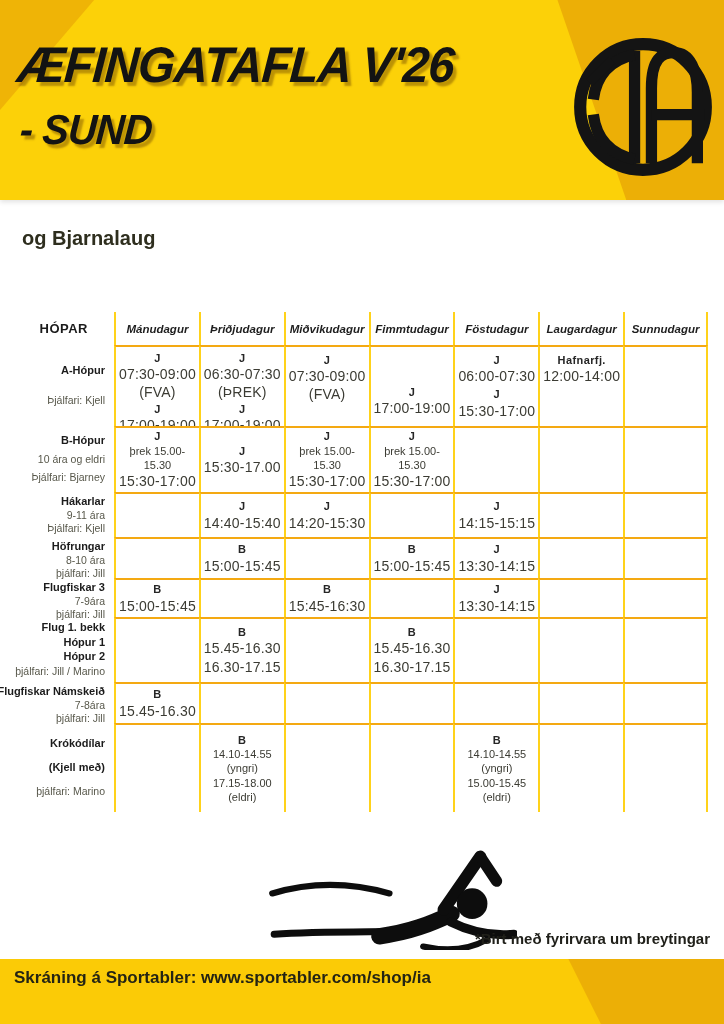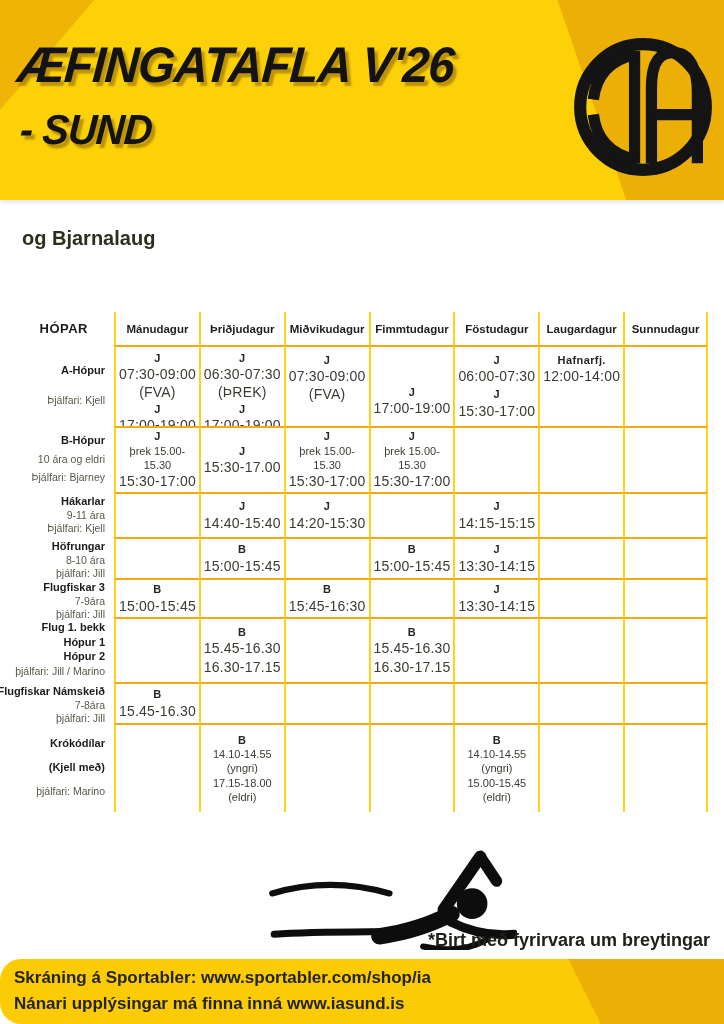--- a/index.html
+++ b/index.html
@@ -21,42 +21,42 @@
   .title-1{position:absolute;left:18px;top:36px;font-size:50px;font-weight:bold;font-style:italic;letter-spacing:-1px;color:#131313;transform:skewX(-4deg) scaleX(.95);transform-origin:left;white-space:nowrap;text-shadow:4px 4px 2px rgba(110,70,0,.45);}
   .title-2{position:absolute;left:20px;top:106px;font-size:42px;font-weight:bold;font-style:italic;letter-spacing:-1px;color:#131313;transform:skewX(-4deg) scaleX(.95);transform-origin:left;text-shadow:4px 4px 2px rgba(110,70,0,.45);}
   .logo{position:absolute;left:568px;top:32px;width:150px;height:150px;}
 
   
   .intro{position:absolute;left:22px;top:222px;font-size:20px;font-weight:bold;color:#2e2e1e;line-height:32px;}
   .legend{position:absolute;right:18px;top:234px;font-size:12.5px;font-weight:bold;color:#222216;line-height:21px;text-align:left;}
 
   
   .schedule{position:absolute;left:30px;top:312px;width:678px;display:grid;}
-  .dayhead{display:flex;align-items:center;justify-content:center;font-weight:bold;font-size:11.5px;color:#1e1e1e;white-space:nowrap;}
+  .dayhead{display:flex;align-items:center;justify-content:center;font-weight:bold;font-size:11.5px;color:#1e1e1e;white-space:nowrap;font-style:italic;}
   .corner{display:flex;align-items:center;justify-content:flex-end;padding-right:26px;font-weight:bold;font-size:13px;color:#1b1b1b;letter-spacing:.5px;}
   .rowlabel{display:flex;flex-direction:column;justify-content:space-evenly;align-items:flex-end;text-align:right;padding:3px 9px 3px 0;white-space:nowrap;}
   .lb{font-weight:bold;font-size:11px;color:#1b1b1b;line-height:1.25;}
   .ls{font-size:10.5px;color:#57574a;line-height:1.25;}
   .cell{display:flex;flex-direction:column;align-items:center;padding:4px 2px;overflow:hidden;}
   .vb{border-left:2px solid var(--gv);}
   .rb{border-right:2px solid var(--gv);}
   .hb{border-top:2px solid var(--gh);}
   .va-center{justify-content:center;gap:7px;}
   .va-spread{justify-content:space-evenly;}
   .va-top{justify-content:flex-start;padding-top:6px;}
   .va-bottom{justify-content:flex-end;padding-bottom:9px;}
   .block{text-align:center;}
   .tag{font-weight:bold;font-size:11px;color:#262626;letter-spacing:.4px;line-height:1.3;}
   .line{font-size:14px;color:#3b3b33;letter-spacing:.2px;line-height:1.3;}
   .small{font-size:11px;letter-spacing:0;}
 
   
   .swimmer{position:absolute;left:262px;top:842px;width:255px;height:108px;}
-  .note{position:absolute;right:14px;top:930px;font-size:18px;font-weight:bold;color:#20201a;}
-  .footer-band{position:absolute;left:0;top:959px;width:724px;height:65px;background:#FBCB06;border-radius:21px;}
+  .note{position:absolute;right:14px;top:930px;font-size:15px;font-weight:bold;color:#20201a;}
+  .footer-band{position:absolute;left:0;top:959px;width:724px;height:65px;background:#FBCB06;}
   .ftr-dark-right{position:absolute;inset:0;background:var(--yd);clip-path:polygon(78.5% 0,100% 0,100% 100%,83% 100%);}
   .footer-text{position:absolute;left:14px;top:6px;font-size:17px;font-weight:bold;color:#242414;line-height:26px;}
 </style>
 </head>
 <body>
 
 <div class="poster">
 
   <div class="header-band">
     <div class="hdr-dark-right"></div>
@@ -345,17 +345,16 @@
     </g>
     <circle cx="206" cy="60" r="15" fill="#0d0d0d"></circle>
   </svg>
 
   <div class="note">*Birt með fyrirvara um breytingar</div>
 
   <div class="footer-band">
     <div class="ftr-dark-right"></div>
     <div class="footer-text">
       <div>Skráning á Sportabler: www.sportabler.com/shop/ia</div>
-      <div>Nánari upplýsingar má finna inná www.iasund.is</div>
     </div>
   </div>
 
 </div>
 
 </body></html>

